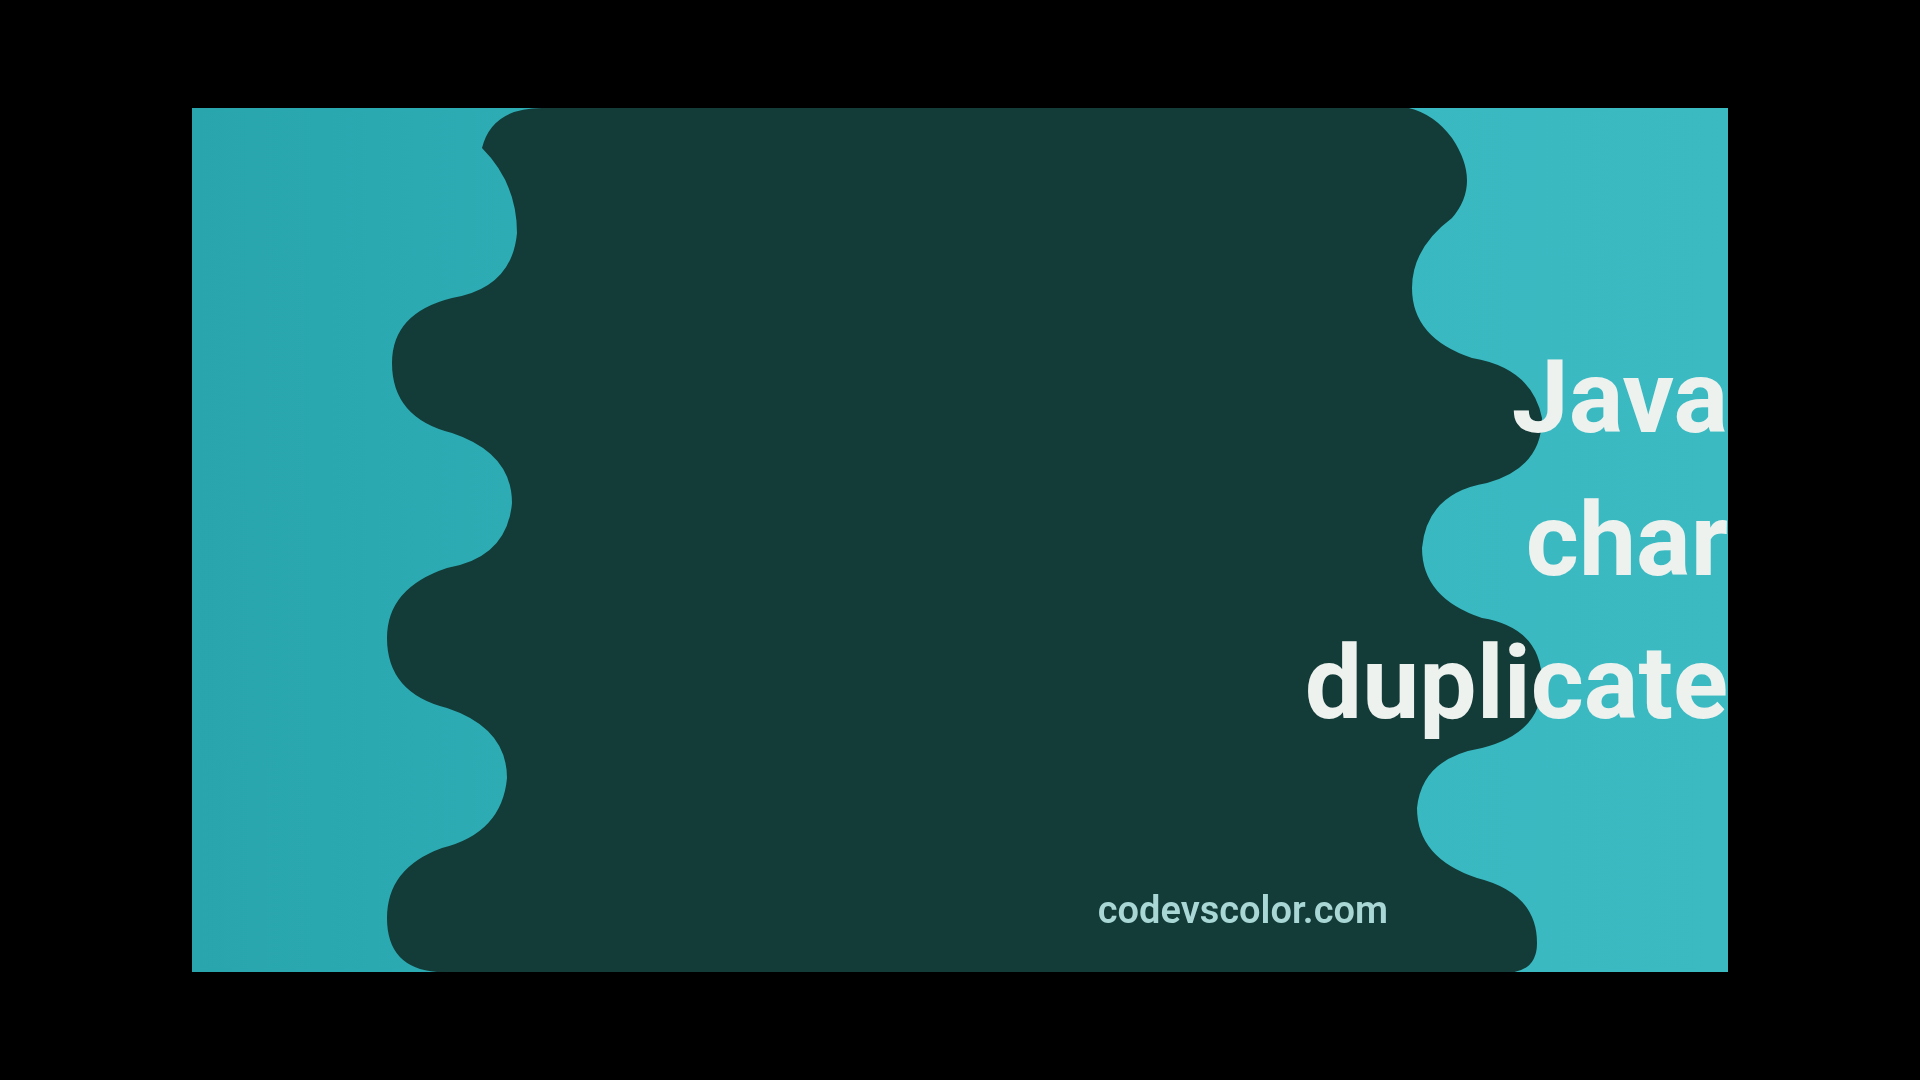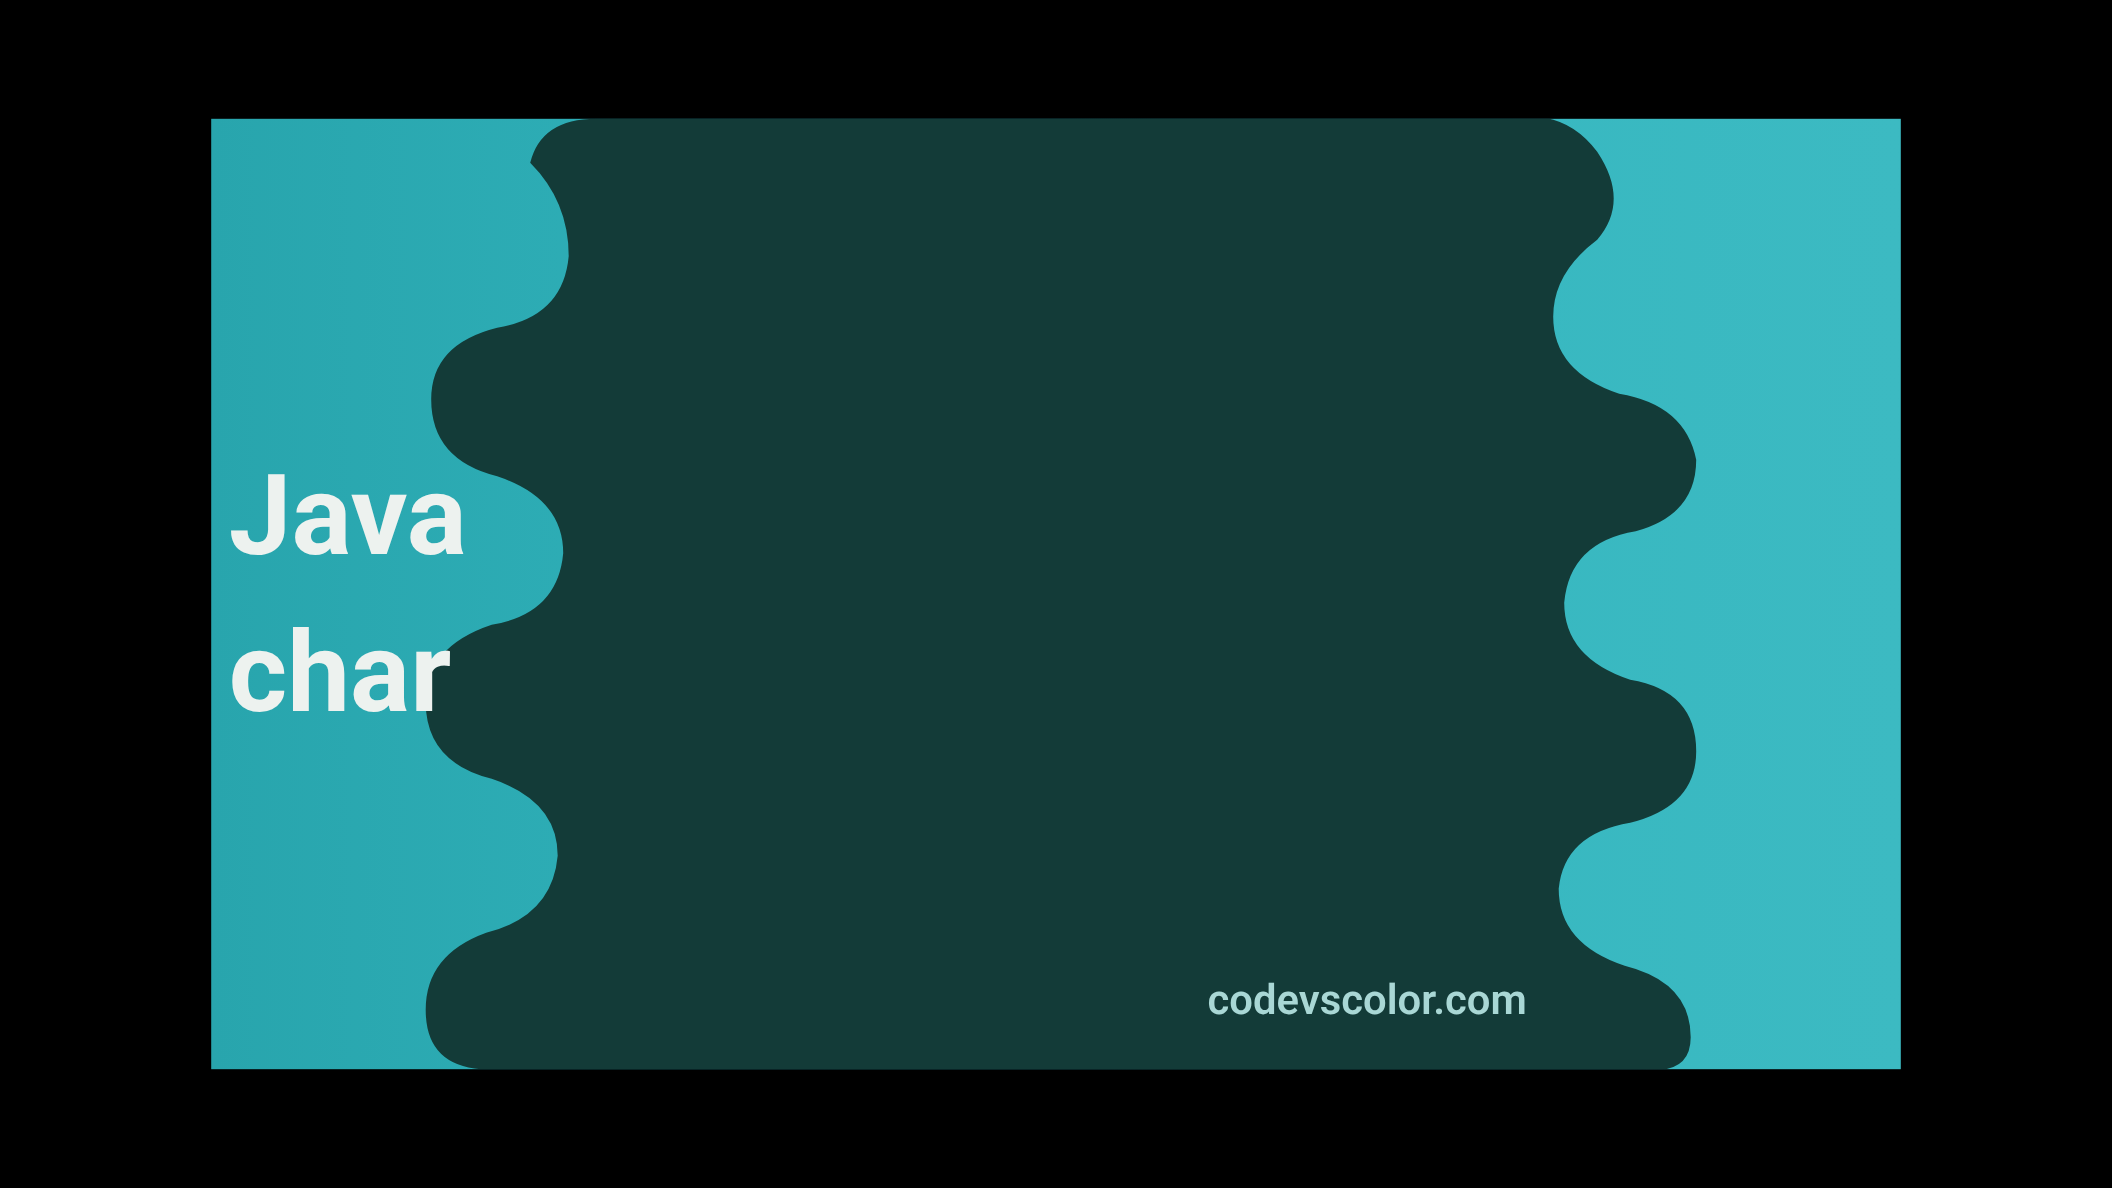--- a/index.html
+++ b/index.html
@@ -28,24 +28,23 @@
       top: 0;
       left: 0;
       width: 100%;
       height: 100%;
     }
     .content {
       position: absolute;
       top: 50%;
       left: 50%;
       transform: translate(-50%, -50%);
-      text-align: left;
+      text-align: right;
       width: 100%;
       z-index: 2;
-      padding-left: 16px;
     }
     .title-line {
       color: #edf2ef;
       font-family: -apple-system, BlinkMacSystemFont, "Segoe UI", Roboto, sans-serif;
       font-weight: 700;
       font-size: 102px;
       line-height: 1.4;
       display: block;
     }
     .watermark {
@@ -96,16 +95,17 @@
       Q 320 180 325 125
       Q 325 75 290 40
       Q 300 0 350 0
       Z
     "></path>
   </svg>
 
   <div class="content">
     <span class="title-line">Java</span>
     <span class="title-line">char</span>
+    <span class="title-line">duplicate</span>
   </div>
 
   <div class="watermark">codevscolor.com</div>
 </div>
 
 </body></html>

